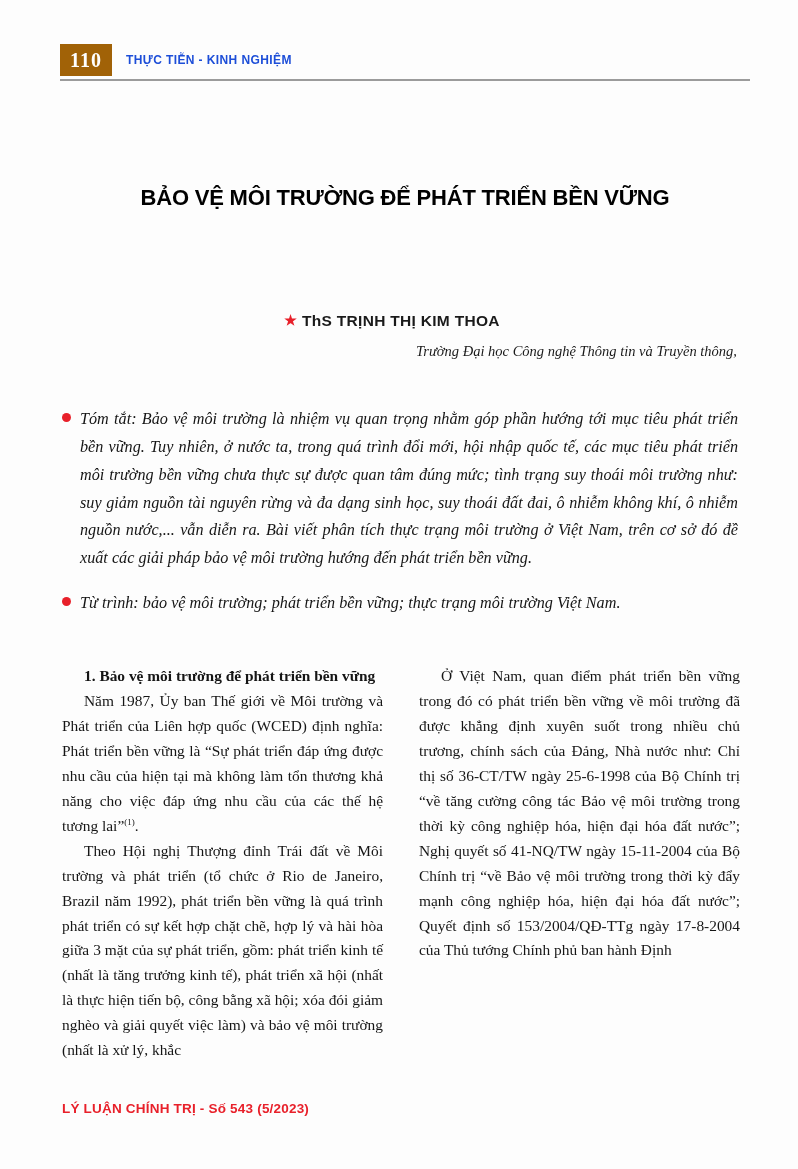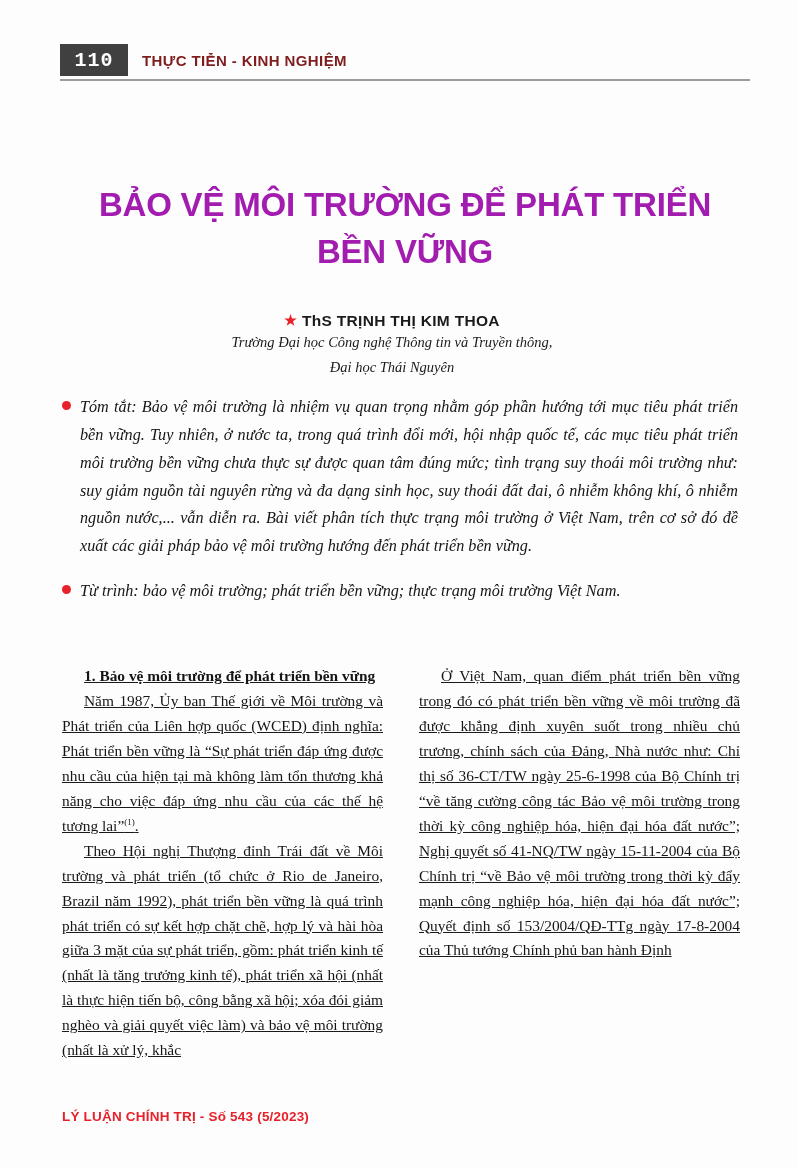--- a/index.html
+++ b/index.html
@@ -27,39 +27,39 @@
   .header {
     position: absolute;
     left: 60px;
     top: 42px;
     width: 690px;
     height: 36px;
     display: flex;
     align-items: center;
   }
   .page-number-box {
-    width: 68px;
+    width: 52px;
     height: 32px;
-    background: #404040;
+    background: #a16207;
     color: #ffffff;
-    font-family: Liberation Mono, monospace;
+    font-family: Liberation Serif, serif;
     font-weight: bold;
     font-size: 20px;
     letter-spacing: 1px;
     display: flex;
     align-items: center;
     justify-content: center;
   }
   .header-title {
     margin-left: 14px;
     font-family: "Liberation Sans", sans-serif;
     font-weight: bold;
-    font-size: 15px;
+    font-size: 12px;
     letter-spacing: 0.4px;
-    color: #7f1d1d;
+    color: #1d4ed8;
     white-space: nowrap;
   }
   .header-rule {
     position: absolute;
     left: 60px;
     top: 79px;
     width: 690px;
     height: 2px;
     background: #9b9b9b;
   }
@@ -68,22 +68,22 @@
   .title-block {
     position: absolute;
     left: 60px;
     top: 182px;
     width: 690px;
     text-align: center;
   }
   .doc-title {
     font-family: "Liberation Sans", sans-serif;
     font-weight: bold;
-    font-size: 33px;
-    color: #a21caf;
+    font-size: 22px;
+    color: #000000;
     line-height: 1.42;
     letter-spacing: -0.2px;
   }
   .doc-title .line2 { display: block; }
 
   
   .author-block {
     position: absolute;
     left: 47px;
     top: 312px;
@@ -98,32 +98,34 @@
     color: #1a1a1a;
     display: inline-block;
   }
   .star {
     color: #e8202a;
     font-size: 14px;
     margin-right: 5px;
     vertical-align: 1px;
   }
   .affiliation {
+    margin-top: 9px;
     font-family: "Liberation Serif", serif;
     font-style: italic;
     font-size: 14.5px;
     line-height: 1.75;
     color: #1a1a1a;
+    text-align: right;
   }
 
   
   .abstract {
     position: absolute;
     left: 62px;
-    top: 394px;
+    top: 406px;
     width: 676px;
   }
   .abs-row {
     position: relative;
     padding-left: 18px;
   }
   .abs-row + .abs-row { margin-top: 17px; }
   .bullet {
     position: absolute;
     left: 0;
@@ -145,21 +147,20 @@
 
   
   .columns {
     position: absolute;
     left: 62px;
     top: 664px;
     width: 678px;
     height: 400px;
     display: flex;
     gap: 36px;
-    text-decoration: underline;
   }
   .col {
     width: 322px;
   }
   .col p {
     margin: 0;
     font-family: "Liberation Serif", serif;
     font-size: 15.4px;
     line-height: 1.62;
     text-align: justify;
@@ -170,21 +171,21 @@
   .sec-head {
     font-weight: bold;
     text-indent: 22px;
   }
   sup { font-size: 9px; vertical-align: super; }
 
   
   .footer {
     position: absolute;
     left: 62px;
-    bottom: 44px;
+    bottom: 52px;
     width: 690px;
   }
   .footer-text {
     font-family: "Liberation Sans", sans-serif;
     font-weight: bold;
     font-size: 13.5px;
     color: #e8202a;
     letter-spacing: 0.2px;
   }
 </style>
@@ -204,21 +205,20 @@
       <span>BẢO VỆ MÔI TRƯỜNG ĐỂ PHÁT TRIỂN BỀN VỮNG</span>
     </div>
   </div>
 
   <div class="author-block">
     <div class="author-name">
       <span class="star">★</span><span>ThS TRỊNH THỊ KIM THOA</span>
     </div>
     <div class="affiliation">
       <div>Trường Đại học Công nghệ Thông tin và Truyền thông,</div>
-      <div>Đại học Thái Nguyên</div>
     </div>
   </div>
 
   <div class="abstract">
     <div class="abs-row">
       <span class="bullet"></span>
       <div class="abs-text"><span class="abs-label">Tóm tắt:</span><span> Bảo vệ môi trường là nhiệm vụ quan trọng nhằm góp phần hướng tới mục tiêu phát triển bền vững. Tuy nhiên, ở nước ta, trong quá trình đổi mới, hội nhập quốc tế, các mục tiêu phát triển môi trường bền vững chưa thực sự được quan tâm đúng mức; tình trạng suy thoái môi trường như: suy giảm nguồn tài nguyên rừng và đa dạng sinh học, suy thoái đất đai, ô nhiễm không khí, ô nhiễm nguồn nước,... vẫn diễn ra. Bài viết phân tích thực trạng môi trường ở Việt Nam, trên cơ sở đó đề xuất các giải pháp bảo vệ môi trường hướng đến phát triển bền vững.</span></div>
     </div>
     <div class="abs-row">
       <span class="bullet"></span>

